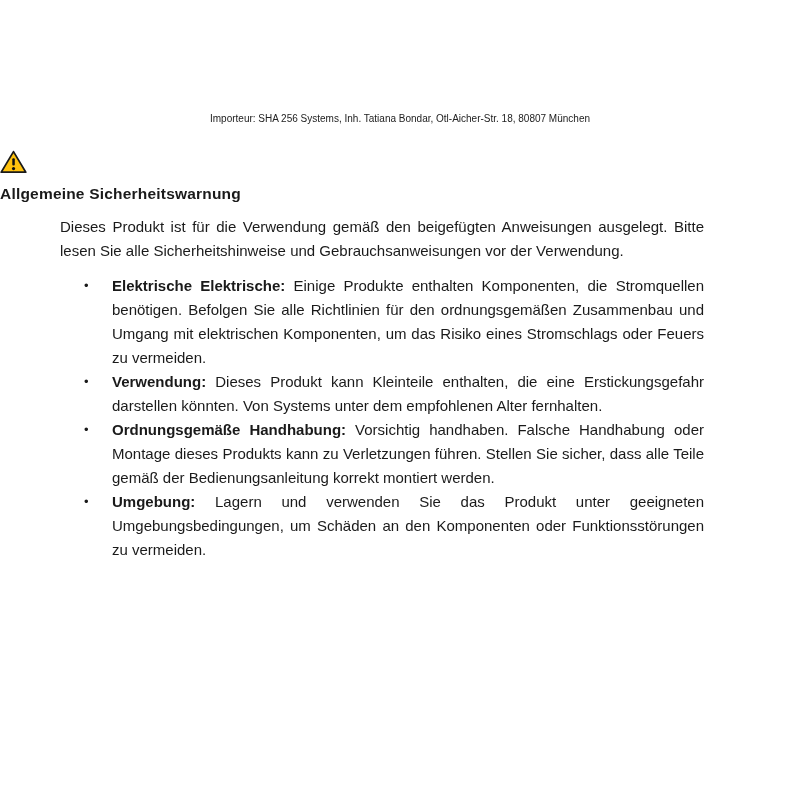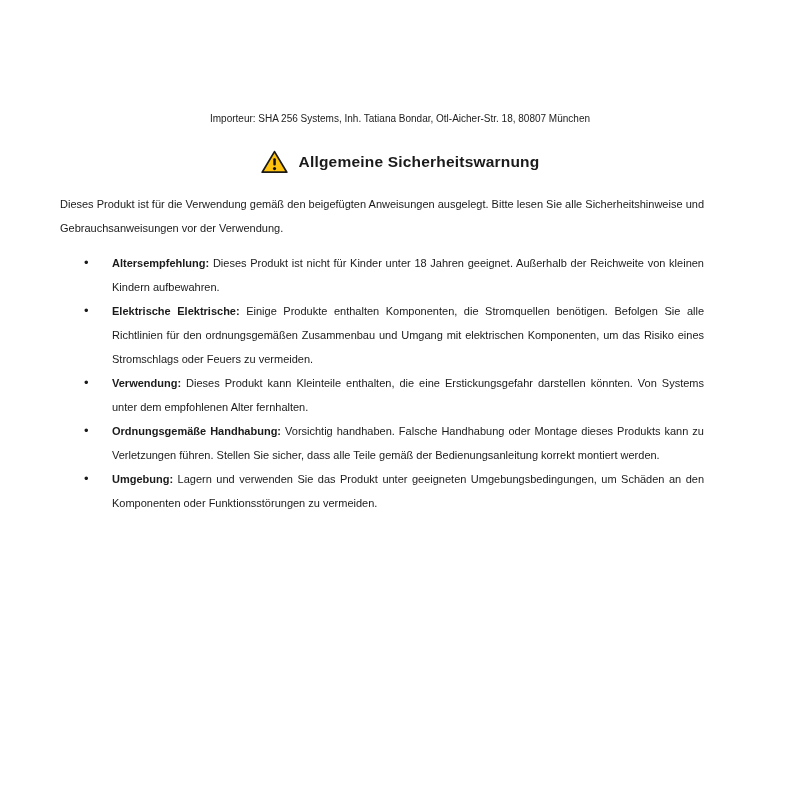--- a/index.html
+++ b/index.html
@@ -17,36 +17,37 @@
     height: 616px;
     padding-top: 113px;
   }
   .importer-line {
     font-size: 10px;
     text-align: center;
     color: #222222;
   }
   .heading-row {
     display: flex;
-    align-items: center;
+    align-items: flex-start;
     justify-content: center;
     gap: 11px;
     margin-top: 26px;
+    flex-direction: column;
   }
   .warning-icon svg { display: block; }
   .heading {
     font-size: 15.5px;
     font-weight: bold;
     letter-spacing: 0.2px;
   }
   .content {
     width: 644px;
     margin-left: 60px;
-    margin-top: 18px;
-    font-size: 11px;
+    margin-top: 12px;
+    font-size: 15px;
     line-height: 24px;
   }
   .intro {
     text-align: justify;
     margin: 0;
   }
   ul.warning-list {
     list-style: none;
     margin: 11px 0 0 0;
     padding: 0;
@@ -83,24 +84,20 @@
     </span>
     <span class="heading">Allgemeine Sicherheitswarnung</span>
   </div>
 
   <div class="content">
 
     <p class="intro">Dieses Produkt ist für die Verwendung gemäß den beigefügten Anweisungen ausgelegt. Bitte lesen Sie alle Sicherheitshinweise und Gebrauchsanweisungen vor der Verwendung.</p>
 
     <ul class="warning-list">
       <li>
-        <span class="bullet-label">Altersempfehlung:</span>
-        <span>Dieses Produkt ist nicht für Kinder unter 18 Jahren geeignet. Außerhalb der Reichweite von kleinen Kindern aufbewahren.</span>
-      </li>
-      <li>
         <span class="bullet-label">Elektrische Elektrische:</span>
         <span>Einige Produkte enthalten Komponenten, die Stromquellen benötigen. Befolgen Sie alle Richtlinien für den ordnungsgemäßen Zusammenbau und Umgang mit elektrischen Komponenten, um das Risiko eines Stromschlags oder Feuers zu vermeiden.</span>
       </li>
       <li>
         <span class="bullet-label">Verwendung:</span>
         <span>Dieses Produkt kann Kleinteile enthalten, die eine Erstickungsgefahr darstellen könnten. Von Systems unter dem empfohlenen Alter fernhalten.</span>
       </li>
       <li>
         <span class="bullet-label">Ordnungsgemäße Handhabung:</span>
         <span>Vorsichtig handhaben. Falsche Handhabung oder Montage dieses Produkts kann zu Verletzungen führen. Stellen Sie sicher, dass alle Teile gemäß der Bedienungsanleitung korrekt montiert werden.</span>

